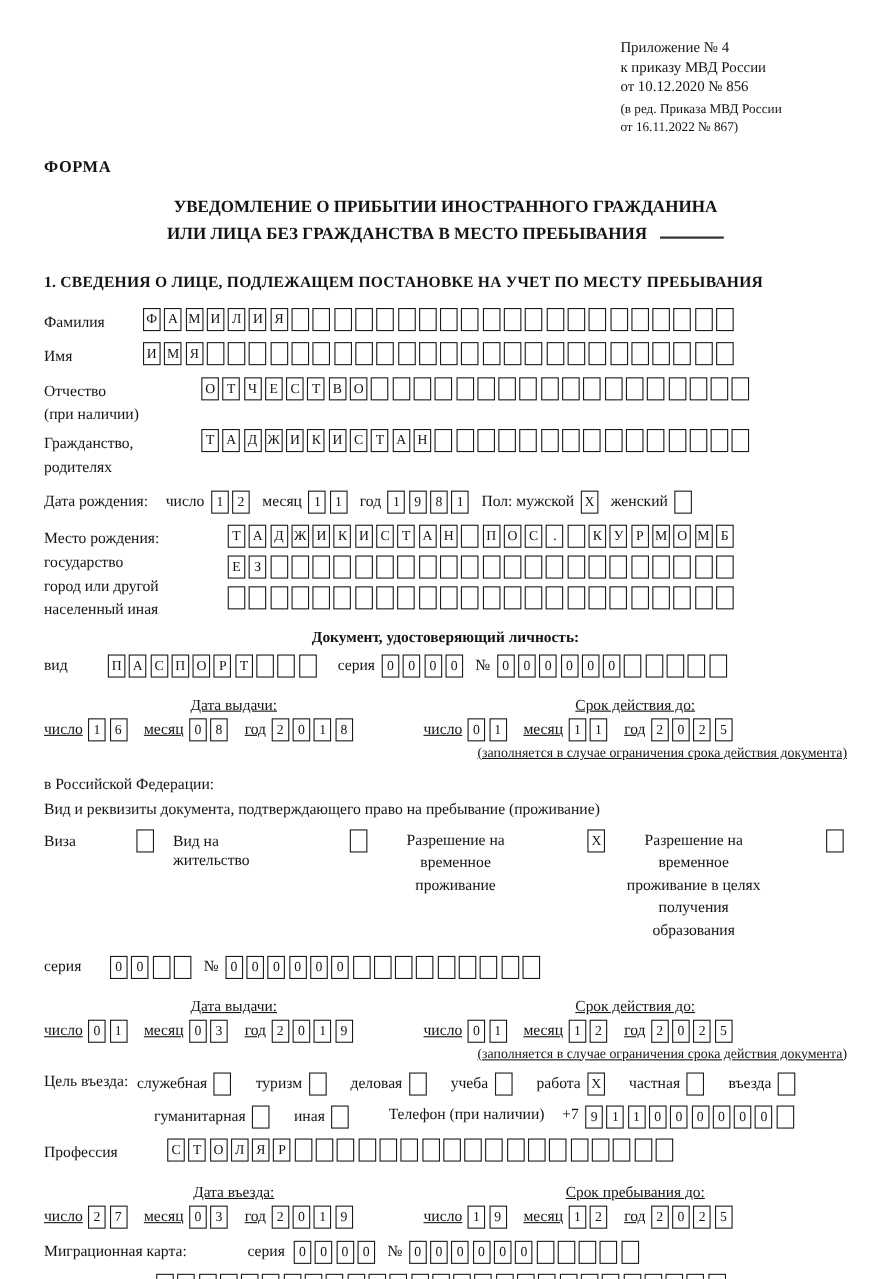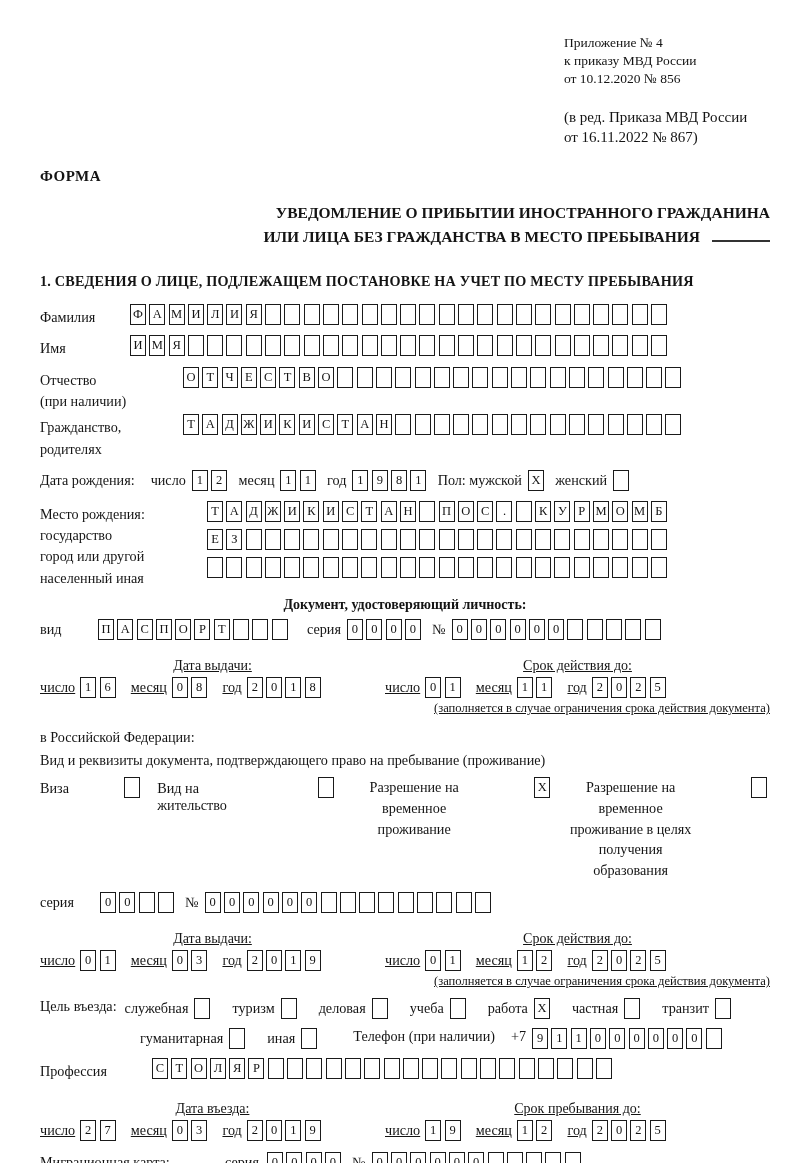--- a/index.html
+++ b/index.html
@@ -3,23 +3,23 @@
 <meta charset="utf-8">
 <style>
   * { box-sizing: border-box; margin: 0; padding: 0; }
   html, body { background: #e8e8e8; }
   body { width: 800px; font-family: "Liberation Serif", serif; color: #141414; }
   .page {
     width: 800px; height: 1163px; background: #ffffff;
     padding: 34px 30px 16px 40px; overflow: hidden; position: relative;
   }
   .hdr { margin-left: auto; width: 206px; font-size: 13.5px; line-height: 1.32; }
-  .hdr-sub { margin-top: 21px; font-size: 15px; }
+  .hdr-sub { margin-top: 5px; font-size: 12px; }
   .forma { text-align: left; font-weight: bold; font-size: 15px; margin: 20px 6px 0 0; letter-spacing: .5px; }
-  .title { text-align: right; font-weight: bold; font-size: 15.5px; line-height: 1.55; margin-top: 16px; }
+  .title { text-align: center; font-weight: bold; font-size: 15.5px; line-height: 1.55; margin-top: 16px; }
   .blank-line { display: inline-block; width: 58px; border-bottom: 2.2px solid #333; height: .9em; margin-left: 12px; }
   .sec { font-weight: bold; font-size: 14.2px; margin-top: 24px; letter-spacing: .2px; }
 
   .row { display: flex; align-items: flex-start; margin-top: 7px; }
   .lblcol { flex: none; font-size: 14.2px; line-height: 1.5; padding-top: 3px; }
   .w90  { width: 90px; }  .w140 { width: 143px; } .w165 { width: 167px; }
   .w110 { width: 112px; } .w100 { width: 102px; }
   .boxes { white-space: nowrap; display: inline-block; line-height: 0; }
   .box {
     display: inline-block; width: 16px; height: 21px; border: 1.7px solid #1a1a1a;
@@ -257,21 +257,21 @@
       </span>
     <span class="p-opt">
         <span>работа</span>
         <span class="boxes"><span class="box">X</span></span>
       </span>
     <span class="p-opt">
         <span>частная</span>
         <span class="boxes"><span class="box"></span></span>
       </span>
     <span class="p-opt" style="margin-right:0">
-        <span>транзит</span>
+        <span>въезда</span>
         <span class="boxes"><span class="box"></span></span>
       </span>
   </div>
   <div class="purpose-row" style="padding-left:100px">
     <span class="p-opt">
         <span>гуманитарная</span>
         <span class="boxes"><span class="box"></span></span>
       </span>
     <span class="p-opt">
         <span>иная</span>

